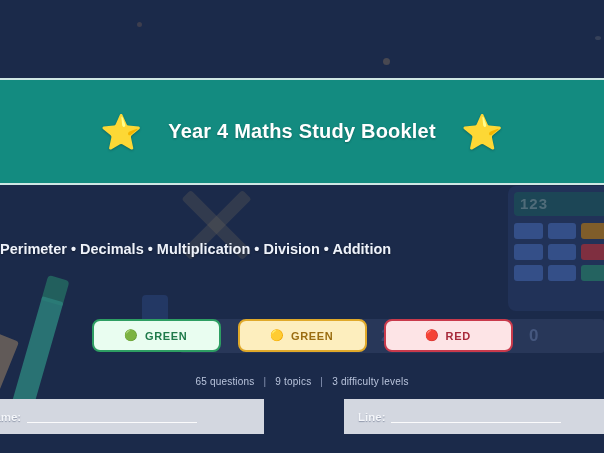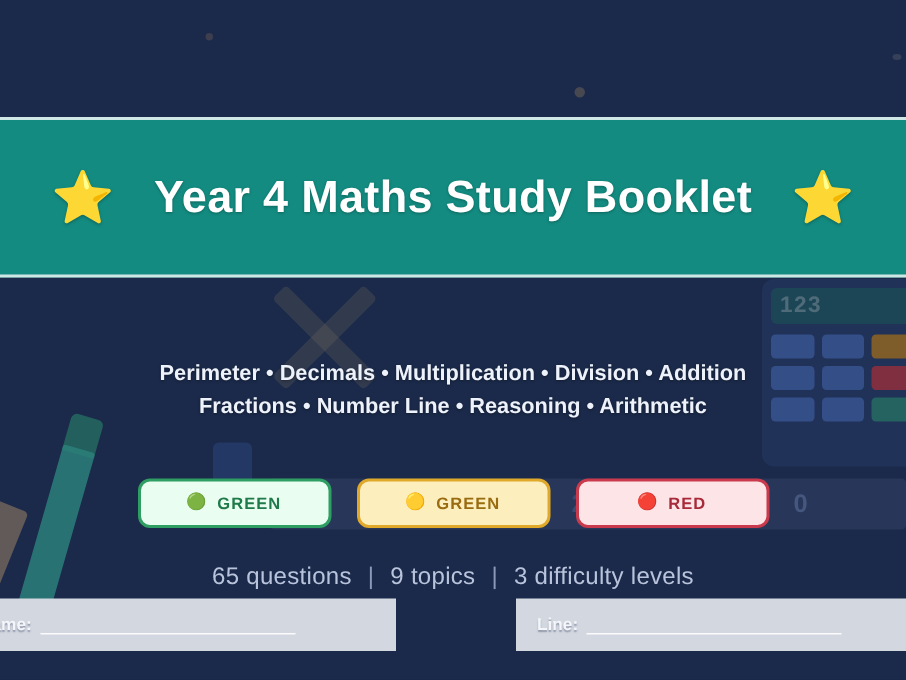--- a/index.html
+++ b/index.html
@@ -203,34 +203,33 @@
     justify-content: center;
     gap: 26px;
   }
   .banner .star {
     font-size: 34px;
     line-height: 1;
     filter: drop-shadow(0 1px 1px rgba(0,0,0,.25));
   }
   .banner .title {
     color: #ffffff;
-    font-size: 30px;
+    font-size: 20px;
     font-weight: bold;
     letter-spacing: .2px;
     text-shadow: 0 1px 2px rgba(0,0,0,.28);
     white-space: nowrap;
   }
 
   
   .topics {
     position: absolute;
     left: 0;
     top: 238px;
     width: 604px;
-    text-align: center;
     color: #eef2fa;
     font-size: 14.5px;
     font-weight: bold;
     line-height: 22px;
     text-shadow: 0 1px 2px rgba(0,0,0,.35);
   }
   .topics .line { display: block; }
 
   
   .badges {
@@ -273,21 +272,21 @@
   }
 
   
   .stats {
     position: absolute;
     left: 0;
     top: 376px;
     width: 604px;
     text-align: center;
     color: #b9c4dc;
-    font-size: 16px;
+    font-size: 10px;
     letter-spacing: .2px;
   }
   .stats .sep {
     color: #8b98b7;
     padding: 0 6px;
   }
 
   
   .fields {
     position: absolute;
@@ -380,21 +379,20 @@
   </div>
 
   <div class="banner">
     <span class="star">⭐</span>
     <span class="title">Year 4 Maths Study Booklet</span>
     <span class="star">⭐</span>
   </div>
 
   <div class="topics">
     <span class="line">Perimeter  •  Decimals  •  Multiplication  •  Division  •  Addition</span>
-    <span class="line">Fractions  •  Number Line  •  Reasoning  •  Arithmetic</span>
   </div>
 
   <div class="badges">
     <div class="badge green">
       <span class="dot">🟢</span>
       <span>GREEN</span>
     </div>
     <div class="badge amber">
       <span class="dot">🟡</span>
       <span>GREEN</span>

